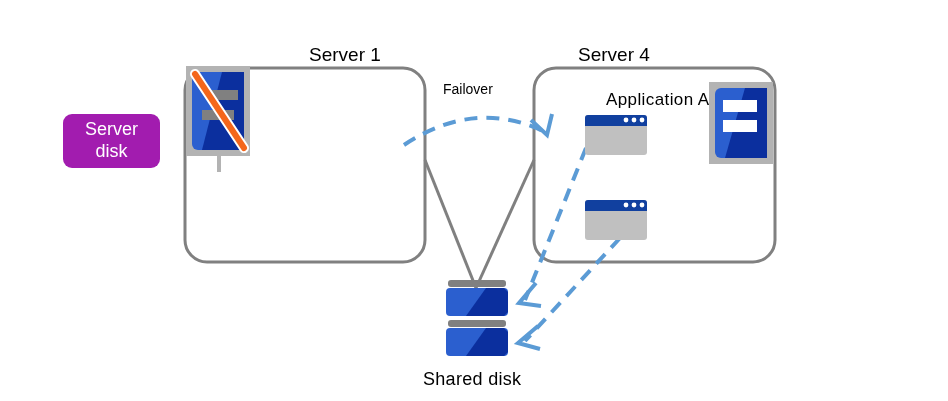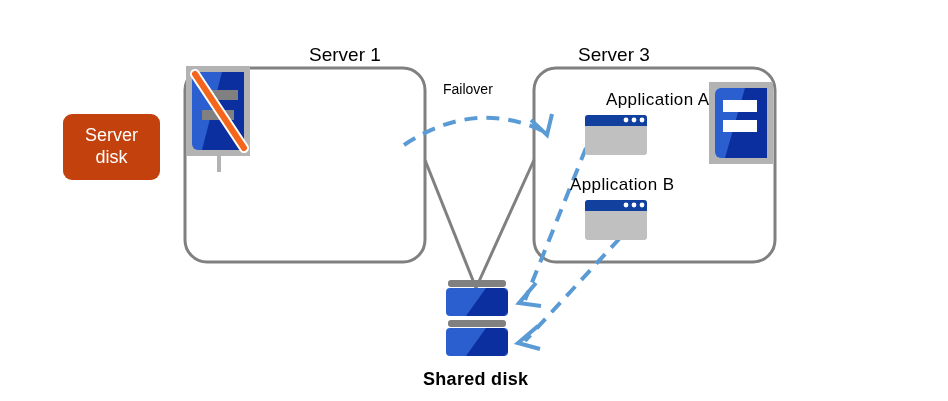--- a/index.html
+++ b/index.html
@@ -33,21 +33,20 @@
   .server-title {
     font-size: 19px;
   }
   .app-label {
     font-size: 17px;
     letter-spacing: 0.4px;
   }
   .disk-label {
     font-size: 18px;
     letter-spacing: 0.3px;
-    font-weight: bold;
   }
   .failover-label {
     font-size: 14px;
   }
   .badge {
     position: absolute;
     display: flex;
     flex-direction: column;
     align-items: center;
     justify-content: center;
@@ -146,28 +145,27 @@
       <path d="M 42 8 L 60 8 L 64 12 L 64 32 L 60 36 L 22 36 Z" fill="#0b2f9e"></path>
 
       <rect x="4" y="40" width="58" height="7" rx="3" ry="3" fill="#808080"></rect>
       <rect x="2" y="48" width="62" height="28" rx="4" ry="4" fill="#2b5fcf"></rect>
       <path d="M 42 48 L 60 48 L 64 52 L 64 72 L 60 76 L 22 76 Z" fill="#0b2f9e"></path>
     </svg>
   </div>
 
   <div class="lbl server-title" style="left:309px; top:45px;">Server 1</div>
 
-  <div class="lbl server-title" style="left:578px; top:45px;">Server 3</div>
+  <div class="lbl server-title" style="left:578px; top:45px;">Server 4</div>
 
   <div class="lbl failover-label" style="left:443px; top:82px;">Failover</div>
 
   <div class="lbl app-label" style="left:570px; top:91px;margin-left:36px;">Application  A</div>
 
-  <div class="lbl app-label" style="left:570px; top:176px;">Application  B</div>
 
   <div class="lbl disk-label" style="left:423px; top:370px;">Shared disk</div>
 
-  <div class="badge" style="left:63px; top:114px; width:97px; height:66px; background:#c2410c;">
+  <div class="badge" style="left:63px; top:114px; width:97px; height:54px; background:#a21caf;">
     <span>Server</span>
     <span>disk</span>
   </div>
 
 </div>
 
 </body></html>

